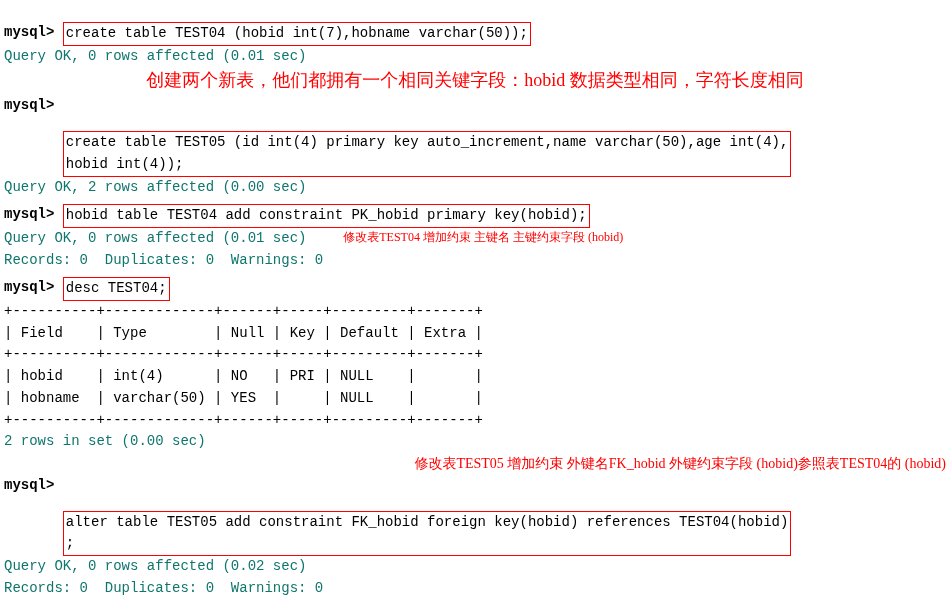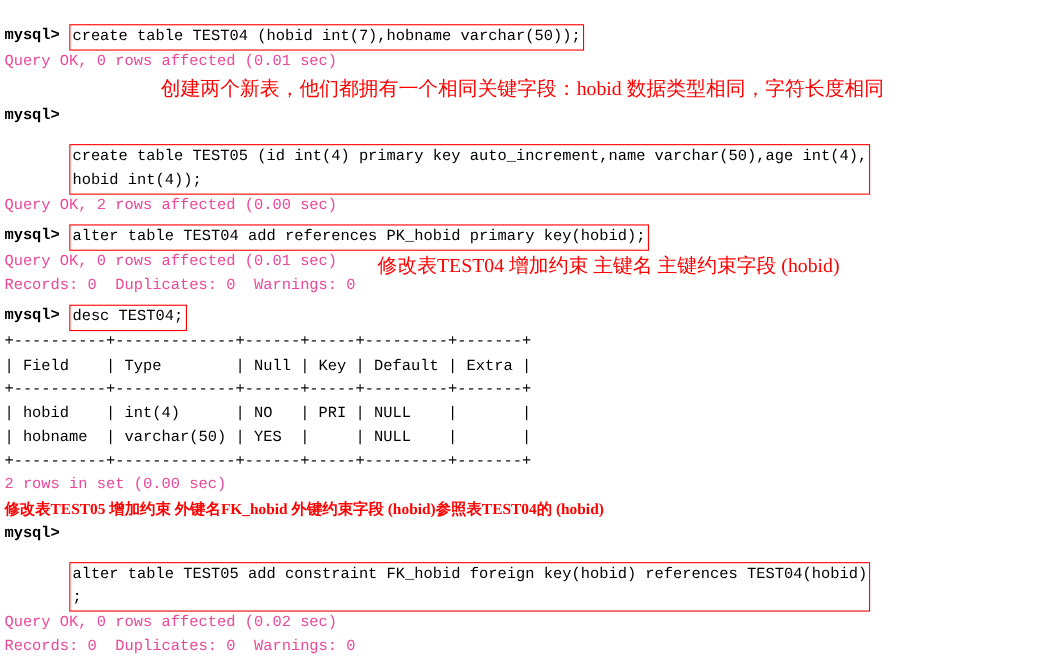--- a/index.html
+++ b/index.html
@@ -15,21 +15,21 @@
     .terminal {
       background: #ffffff;
       padding: 22px 4px;
       line-height: 1.55;
     }
     .prompt {
       color: #000000;
       font-weight: bold;
     }
     .output-line {
-      color: #ec4899;
+      color: #0f766e;
       white-space: pre;
       padding-left: 0;
     }
     .annotation {
       color: #ff0000;
       font-family: 'SimSun', 'STSong', serif;
       font-size: 18px;
       text-align: center;
       display: block;
       font-weight: normal;
@@ -79,48 +79,48 @@
       <span class="multiline-cmd">create table TEST05 (id int(4) primary key auto_increment,name varchar(50),age int(4),
 hobid int(4));</span>
   </div>
 
   <div class="output-line">Query OK, 2 rows affected (0.00 sec)</div>
 
   <div class="blank"></div>
 
   <div class="prompt-line">
     <span class="prompt">mysql&gt;&nbsp;</span>
-      <span class="cmd-inline">alter table TEST04 add references PK_hobid primary key(hobid);</span>
+      <span class="cmd-inline">hobid table TEST04 add constraint PK_hobid primary key(hobid);</span>
   </div>
 
   <div style="display:flex; align-items:flex-start;">
     <div>
       <div class="output-line">Query OK, 0 rows affected (0.01 sec)</div>
       <div class="output-line">Records: 0  Duplicates: 0  Warnings: 0</div>
     </div>
-    <div style="margin-left:20px; color:#ff0000; font-size:18px; font-family:'SimSun','STSong',serif; white-space:nowrap; padding-top:0;">修改表TEST04 增加约束 主键名 主键约束字段 (hobid)</div>
+    <div style="margin-left:20px; color:#ff0000; font-size:12px; font-family:'SimSun','STSong',serif; white-space:nowrap; padding-top:0;">修改表TEST04 增加约束 主键名 主键约束字段 (hobid)</div>
   </div>
 
   <div class="blank"></div>
 
   <div class="prompt-line">
     <span class="prompt">mysql&gt;&nbsp;</span>
       <span class="cmd-inline">desc TEST04;</span>
   </div>
 
   <div class="table-ascii">+----------+-------------+------+-----+---------+-------+
 | Field    | Type        | Null | Key | Default | Extra |
 +----------+-------------+------+-----+---------+-------+
 | hobid    | int(4)      | NO   | PRI | NULL    |       |
 | hobname  | varchar(50) | YES  |     | NULL    |       |
 +----------+-------------+------+-----+---------+-------+</div>
 
   <div class="output-line">2 rows in set (0.00 sec)</div>
 
-  <div style="color:#ff0000; font-family:'SimSun','STSong',serif; font-size:14px; text-align:left; font-weight:bold; white-space:nowrap;">修改表TEST05 增加约束 外键名FK_hobid 外键约束字段 (hobid)参照表TEST04的 (hobid)</div>
+  <div style="color:#ff0000; font-family:'SimSun','STSong',serif; font-size:14px; text-align:right; font-weight:normal; white-space:nowrap;">修改表TEST05 增加约束 外键名FK_hobid 外键约束字段 (hobid)参照表TEST04的 (hobid)</div>
 
   <div class="prompt-line">
     <span class="prompt">mysql&gt;&nbsp;</span>
       <span class="multiline-cmd">alter table TEST05 add constraint FK_hobid foreign key(hobid) references TEST04(hobid)
 ;</span>
   </div>
 
   <div class="output-line">Query OK, 0 rows affected (0.02 sec)</div>
   <div class="output-line">Records: 0  Duplicates: 0  Warnings: 0</div>
 

